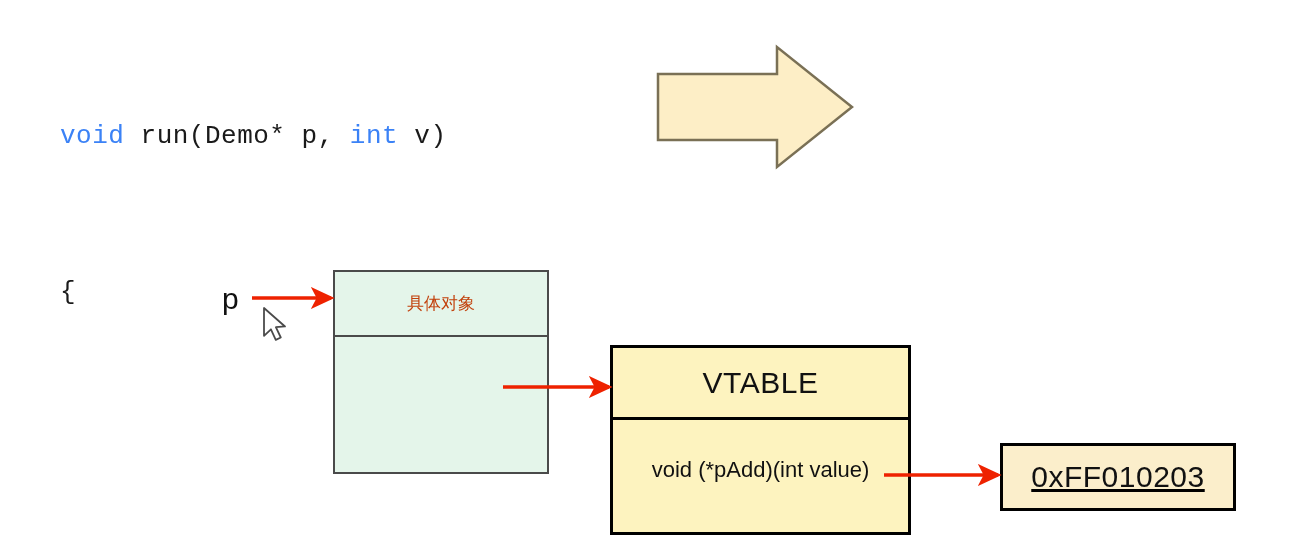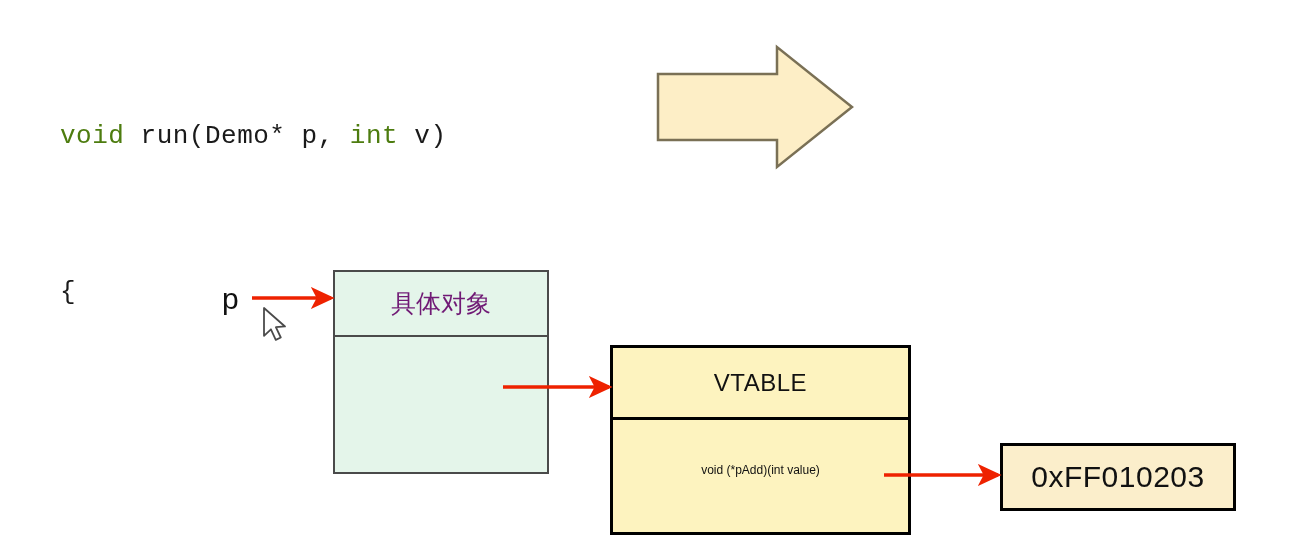--- a/index.html
+++ b/index.html
@@ -25,21 +25,21 @@
     left: 60px;
     top: 6px;
     font-family: "Liberation Mono", "DejaVu Sans Mono", monospace;
     font-size: 26px;
     line-height: 52px;
     color: #1a1a1a;
     white-space: pre;
     letter-spacing: 0.5px;
   }
   .code-line { display: block; height: 52px; }
-  .kw { color: #4d7c0f; text-align: center; }
+  .kw { color: #3b82f6; text-align: center; }
 
   
   .block-arrow {
     position: absolute;
     left: 655px;
     top: 42px;
     width: 200px;
     height: 130px;
   }
 
@@ -59,22 +59,22 @@
   .obj-head {
     height: 65px;
     border-bottom: 2px solid #4a4a4a;
     display: flex;
     align-items: center;
     justify-content: center;
     box-sizing: border-box;
   }
   .obj-head-label {
     font-family: "DejaVu Sans", "Liberation Sans", sans-serif;
-    font-size: 25px;
-    color: #701a75;
+    font-size: 17px;
+    color: #c2410c;
   }
   .obj-body {
     height: 135px;
     display: flex;
     align-items: center;
     justify-content: center;
     box-sizing: border-box;
   }
   .obj-body-label {
     font-size: 33px;
@@ -92,47 +92,48 @@
   }
   .vtable-head {
     height: 72px;
     border-bottom: 3px solid #000000;
     display: flex;
     align-items: center;
     justify-content: center;
     box-sizing: border-box;
   }
   .vtable-head-label {
-    font-size: 24px;
+    font-size: 30px;
     color: #111111;
     letter-spacing: 0.5px;
   }
   .vtable-body {
     height: 112px;
     display: flex;
     align-items: center;
     justify-content: center;
     box-sizing: border-box;
     padding-bottom: 12px;
   }
   .vtable-body-label {
-    font-size: 12px;
+    font-size: 22px;
     color: #111111;
   }
 
   .addr-box {
     left: 1000px;
     top: 443px;
     width: 236px;
     height: 68px;
     background: #fbeecb;
     border: 3px solid #000000;
     display: flex;
     align-items: center;
     justify-content: center;
+    text-decoration: underline;
   }
   .addr-label {
     font-size: 30px;
     color: #111111;
     letter-spacing: 0.5px;
   }
 
   
   .p-label {
     position: absolute;

